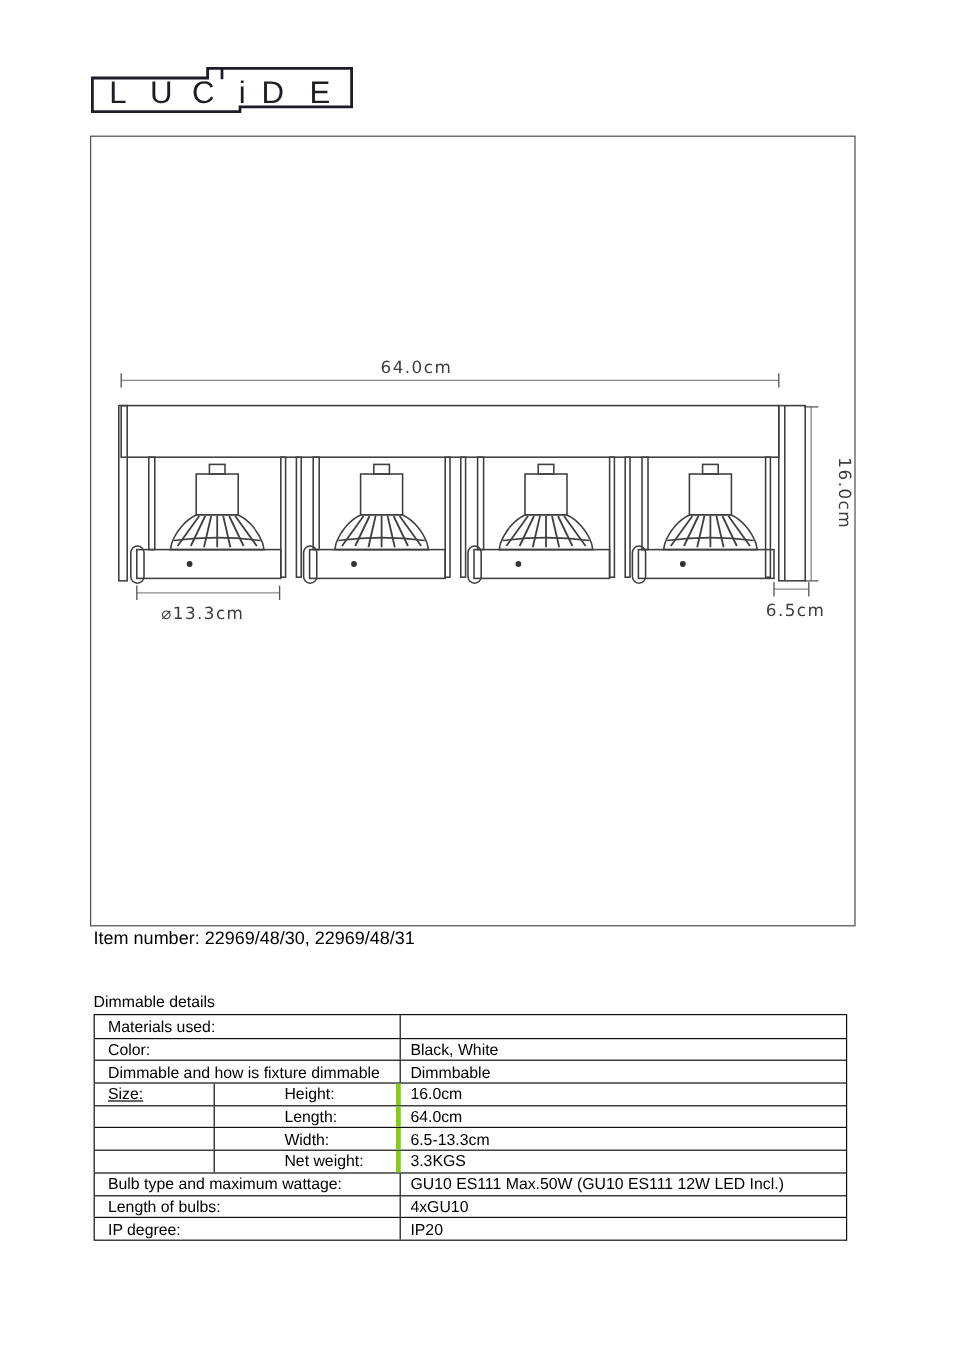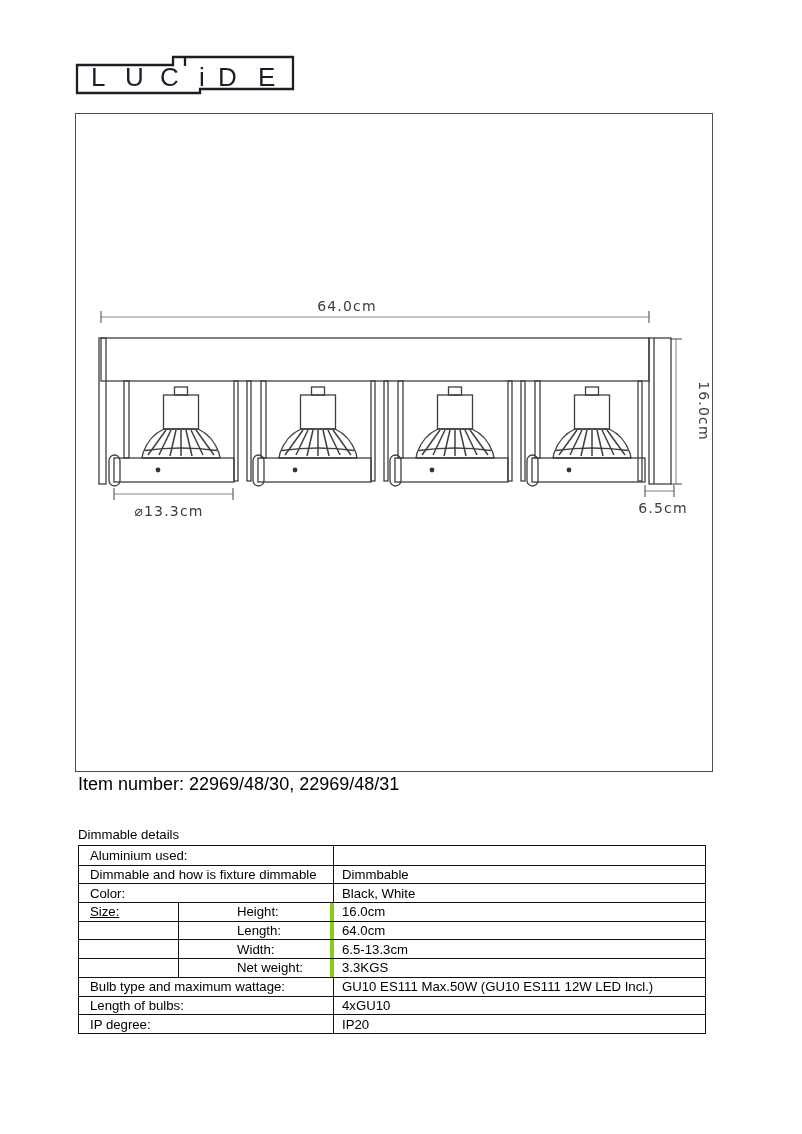--- a/index.html
+++ b/index.html
@@ -8,21 +8,21 @@
 
   
   #logo{left:75px;top:53px;width:222px;height:44px;}
 
   
   #drawing-panel{left:75px;top:113px;width:638px;height:659px;border:1.5px solid #4d4d4d;box-sizing:border-box;background:#fff;}
   #drawing-panel svg{display:block;}
   .dim-text{font-family:"DejaVu Sans",sans-serif;font-size:14px;letter-spacing:1.2px;fill:#3d3d3d;}
 
   
-  #item-number{left:78px;top:774px;font-size:18px;}
+  #item-number{left:78px;top:774px;font-size:15px;}
   #table-title{left:78px;top:827px;font-size:13.2px;}
   #spec-table{left:78px;top:845px;width:628px;border:1.5px solid #111;box-sizing:border-box;background:#fff;}
   .t-row{display:flex;height:18.7px;box-sizing:border-box;align-items:stretch;font-size:13.2px;}
   .t-row + .t-row{border-top:1px solid #111;}
   .c1{width:255px;box-sizing:border-box;border-right:1px solid #111;padding-left:11px;display:flex;align-items:center;}
   .c1a{width:100px;box-sizing:border-box;border-right:1px solid #111;padding-left:11px;display:flex;align-items:center;text-decoration:underline;}
   .c1b{width:155px;box-sizing:border-box;border-right:4px solid #84cc16;padding-left:58px;display:flex;align-items:center;}
   .c2{flex:1;padding-left:8px;display:flex;align-items:center;}
 </style>
 </head>
@@ -122,29 +122,29 @@
     <use href="#lampu" x="516"></use>
   </svg>
 </div>
 
 <div id="item-number" class="abs">Item number: 22969/48/30, 22969/48/31</div>
 
 <div id="table-title" class="abs">Dimmable details</div>
 
 <div id="spec-table" class="abs">
   <div class="t-row">
-    <div class="c1">Aluminium used:</div>
+    <div class="c1">Materials used:</div>
+  </div>
+  <div class="t-row">
+    <div class="c1">Color:</div>
+    <div class="c2">Black, White</div>
   </div>
   <div class="t-row">
     <div class="c1">Dimmable and how is fixture dimmable</div>
     <div class="c2">Dimmbable</div>
-  </div>
-  <div class="t-row">
-    <div class="c1">Color:</div>
-    <div class="c2">Black, White</div>
   </div>
   <div class="t-row">
     <div class="c1a">Size:</div>
     <div class="c1b">Height:</div>
     <div class="c2">16.0cm</div>
   </div>
   <div class="t-row">
     <div class="c1a"></div>
     <div class="c1b">Length:</div>
     <div class="c2">64.0cm</div>

